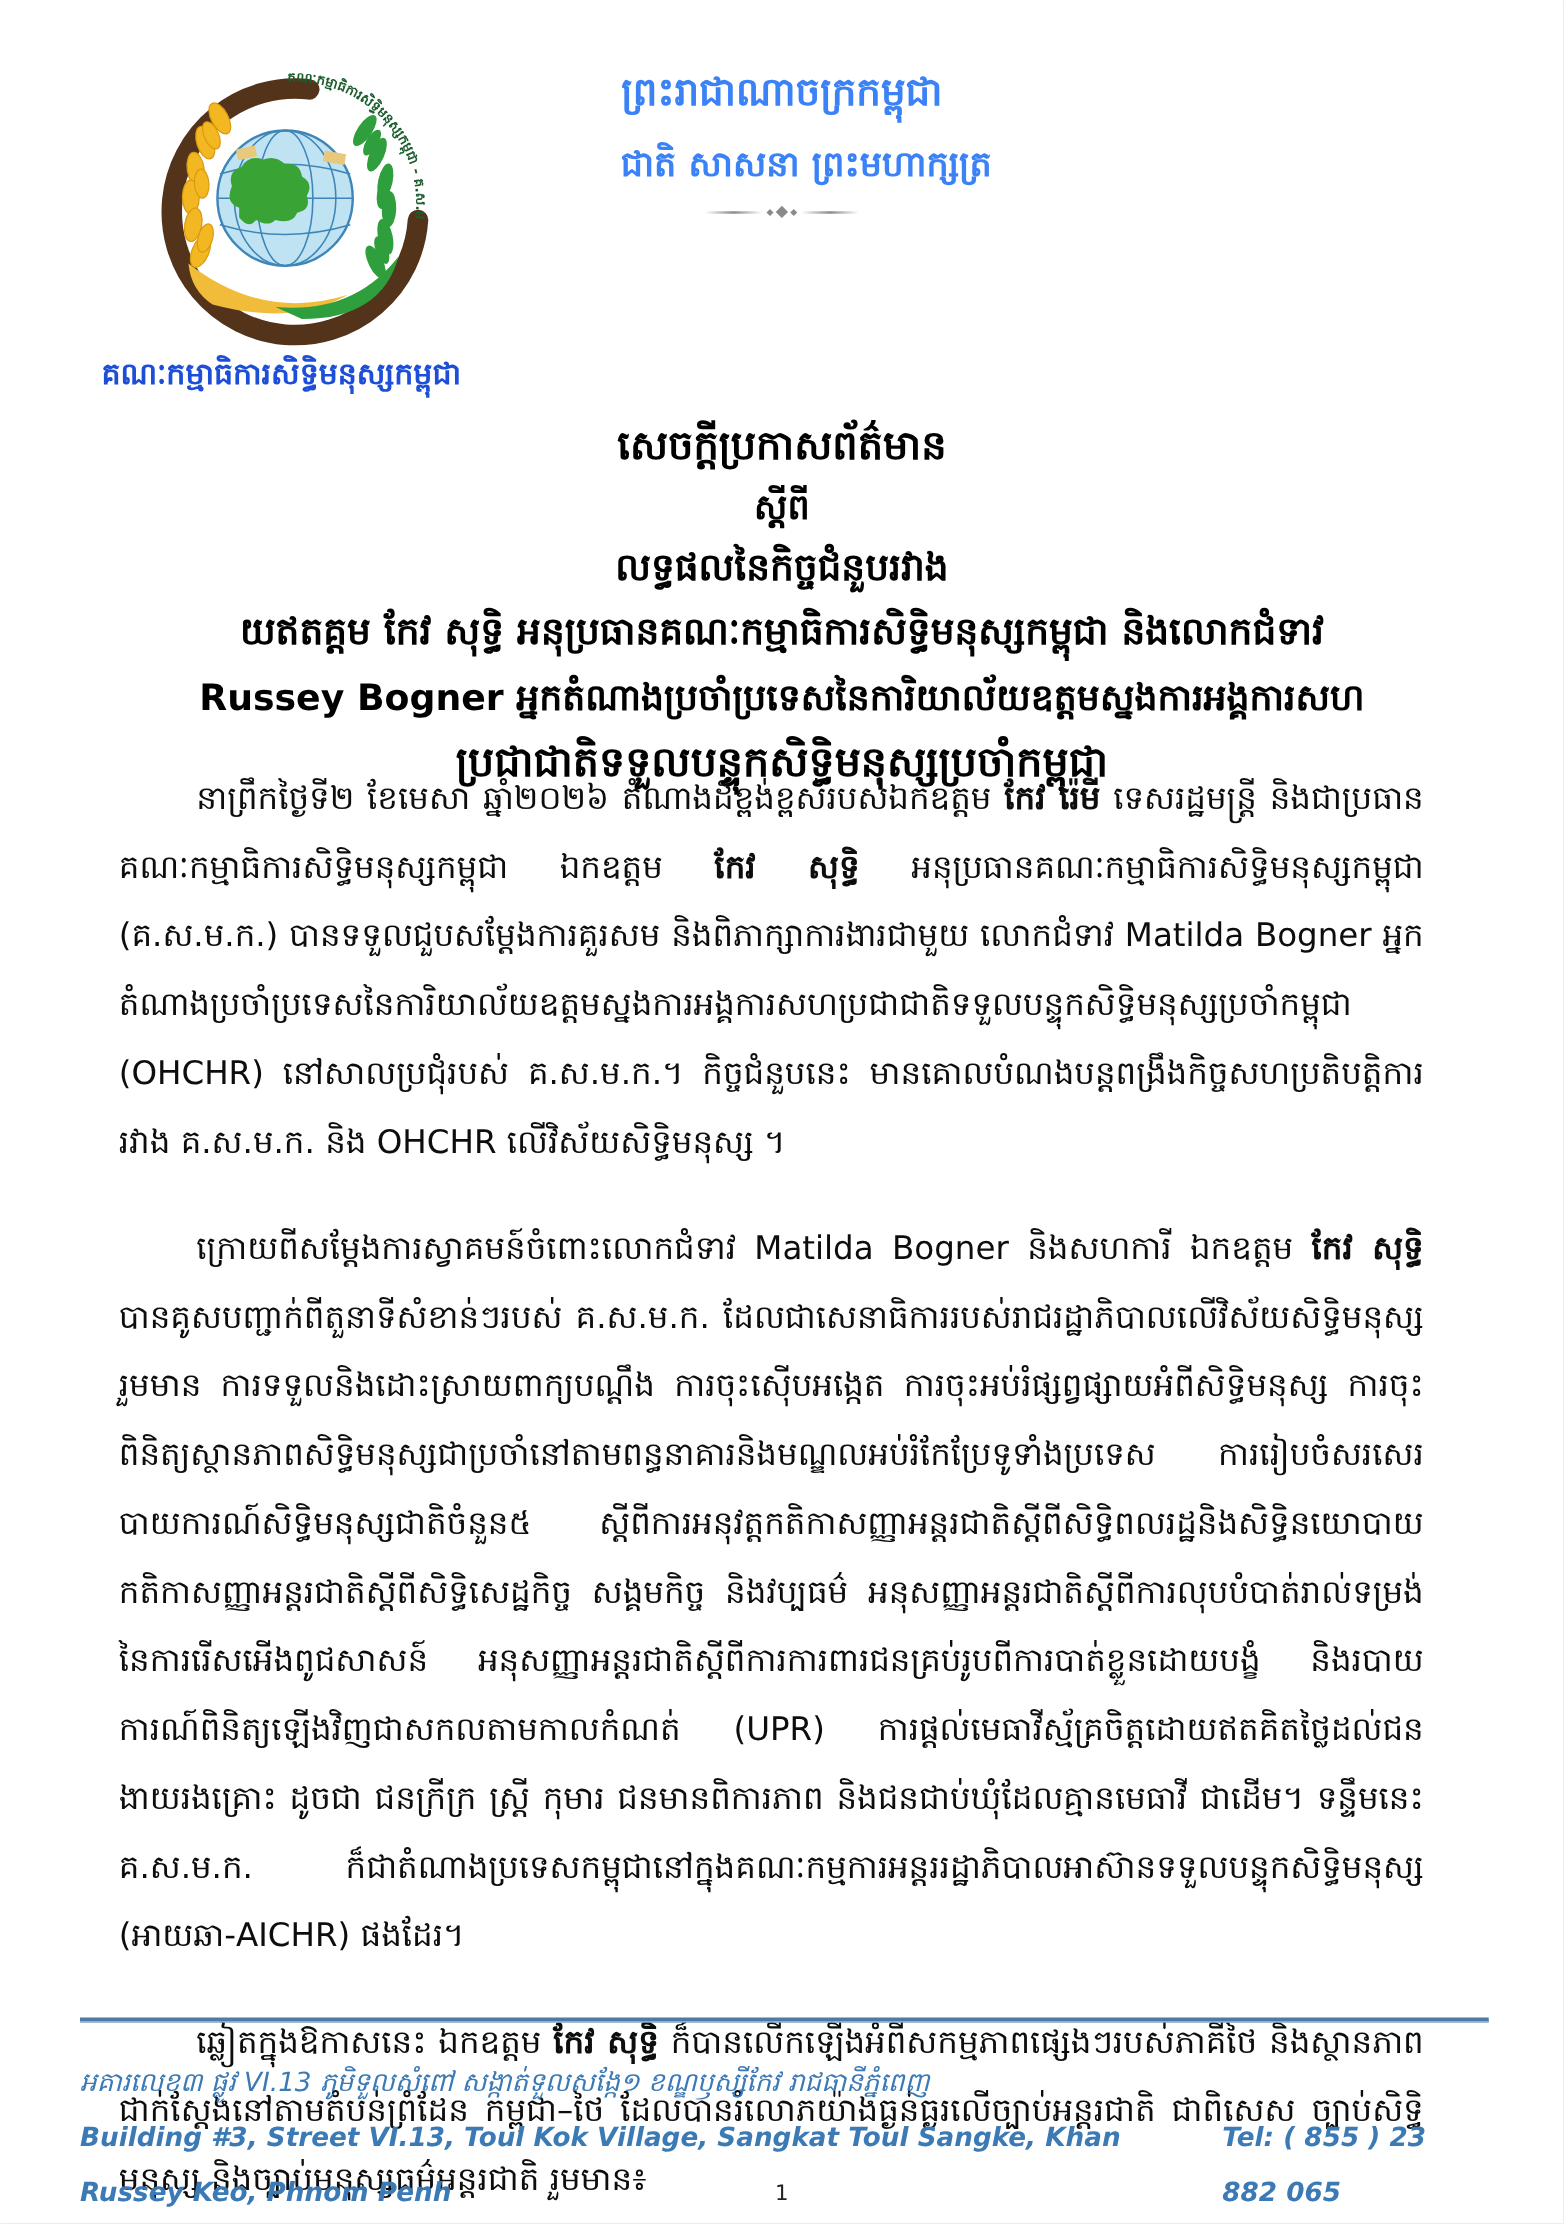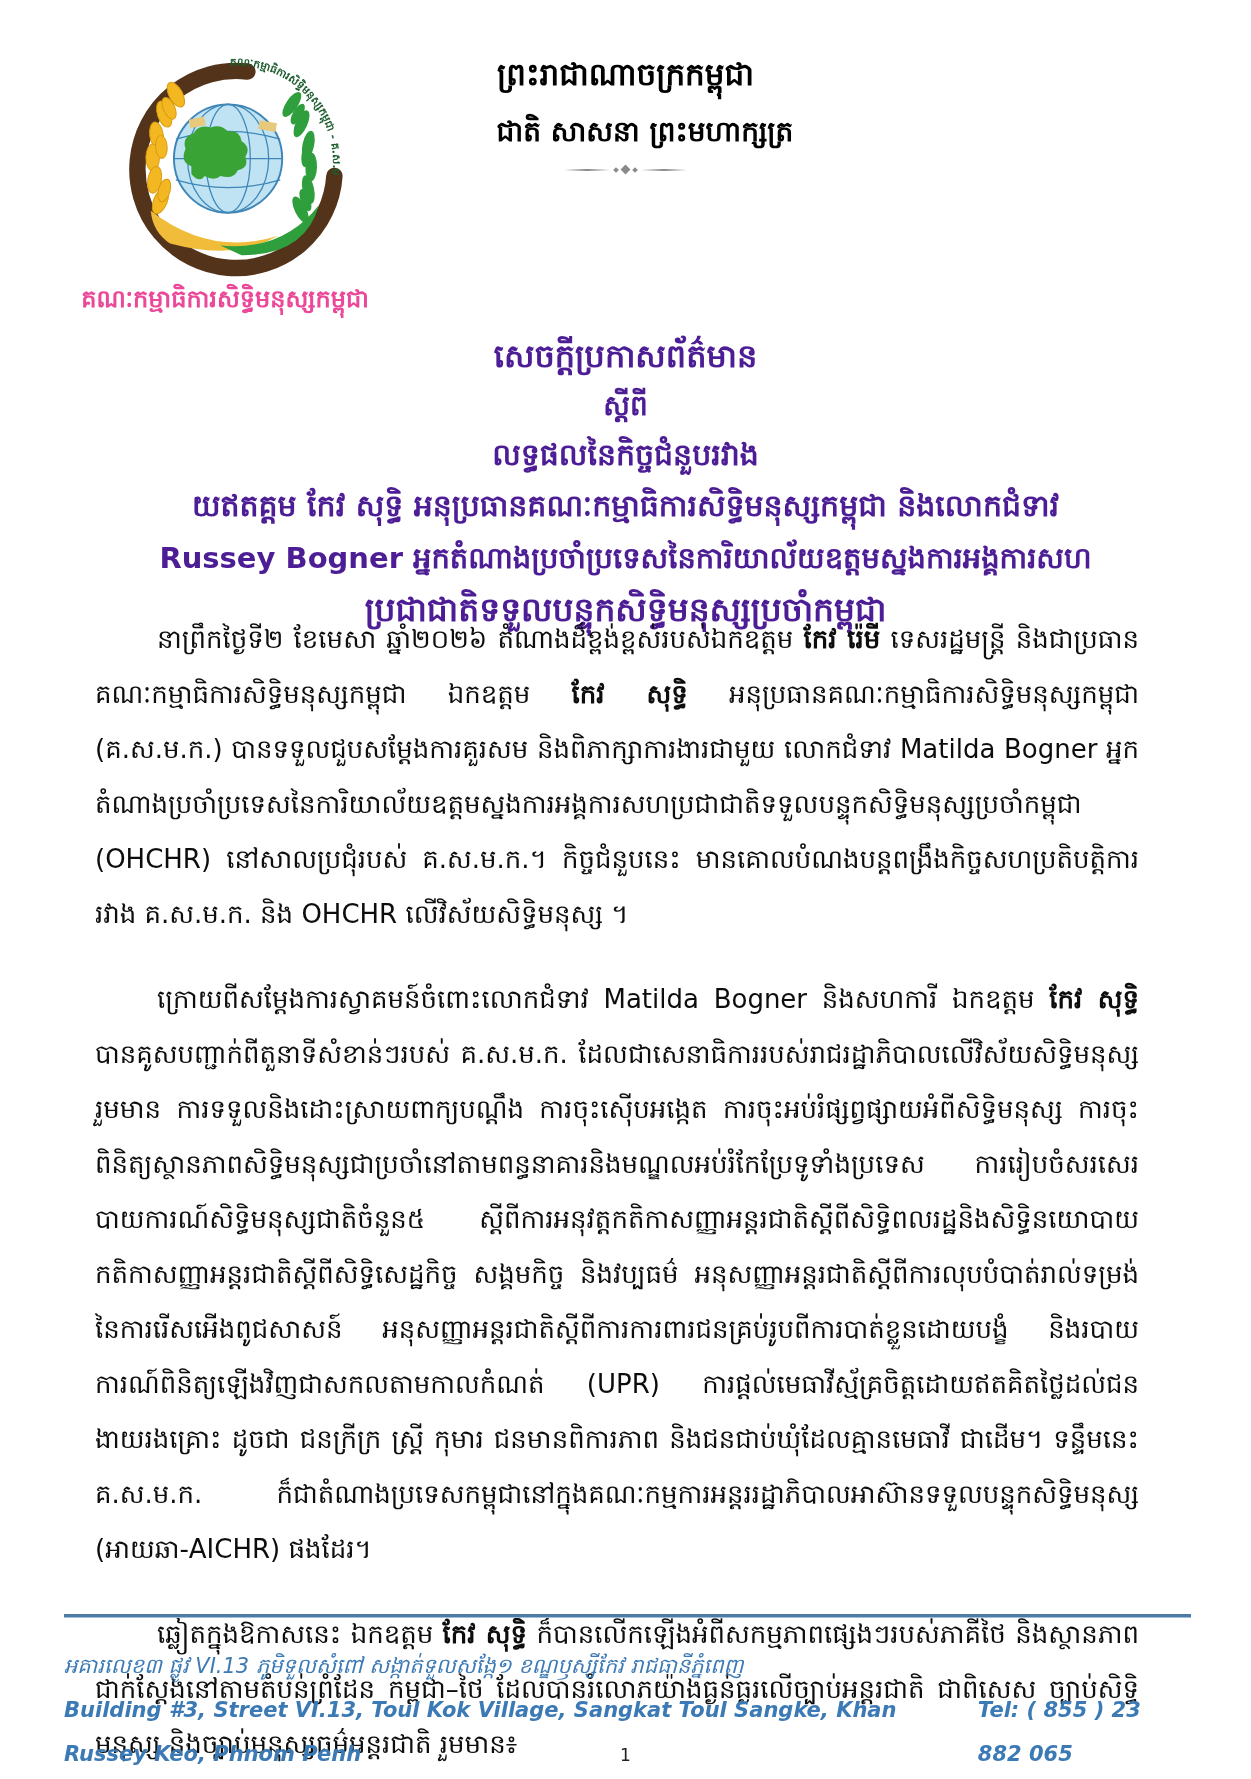--- a/index.html
+++ b/index.html
@@ -9,41 +9,41 @@
     margin:0 auto;
     background:#ffffff;
     font-family:"DejaVu Sans","Liberation Sans",sans-serif;
     color:#111;
     overflow:hidden;
     box-shadow:0 0 6px rgba(0,0,0,.25);
   }
   
   .header-text{
     position:absolute;top:44px;left:0;right:0;
-    text-align:center;color:#000000;font-weight:bold;
+    text-align:center;color:#3b82f6;font-weight:bold;
   }
   .header-text .kl1{font-size:31px;line-height:60px;}
   .header-text .kl2{font-size:28px;line-height:56px;padding-left:39px;}
   .ornament{
     position:absolute;top:166px;left:0;right:0;
     display:flex;justify-content:center;align-items:center;gap:4px;
   }
   .ornament .line{width:46px;height:2px;background:linear-gradient(to right,rgba(120,120,120,0),#8a8a8a,rgba(120,120,120,0));}
   .ornament .gem{width:7px;height:7px;background:#8a8a8a;transform:rotate(45deg);}
   .ornament .gem.small{width:4px;height:4px;}
   
   .emblem{position:absolute;top:58px;left:70px;width:320px;height:232px;}
   .emblem-caption{
     position:absolute;top:284px;left:30px;width:390px;
-    text-align:center;color:#ec4899;font-weight:bold;font-size:24px;
+    text-align:center;color:#1d4ed8;font-weight:bold;font-size:24px;
   }
   
   .title-block{
     position:absolute;top:330px;left:90px;right:90px;
-    text-align:center;font-weight:bold;color:#4c1d95;
+    text-align:center;font-weight:bold;color:#000000;
   }
   .title-block .t1{font-size:32px;line-height:52px;}
   .title-block .t2{font-size:28px;line-height:48px;}
   .title-block .t3{font-size:30px;line-height:50px;}
   .title-block .t4{font-size:30px;line-height:52px;}
   .title-block .t5{font-size:29px;line-height:52px;}
   .title-block .t6{font-size:33px;line-height:52px;}
   
   .body-text{
     position:absolute;top:612px;left:95px;right:96px;

